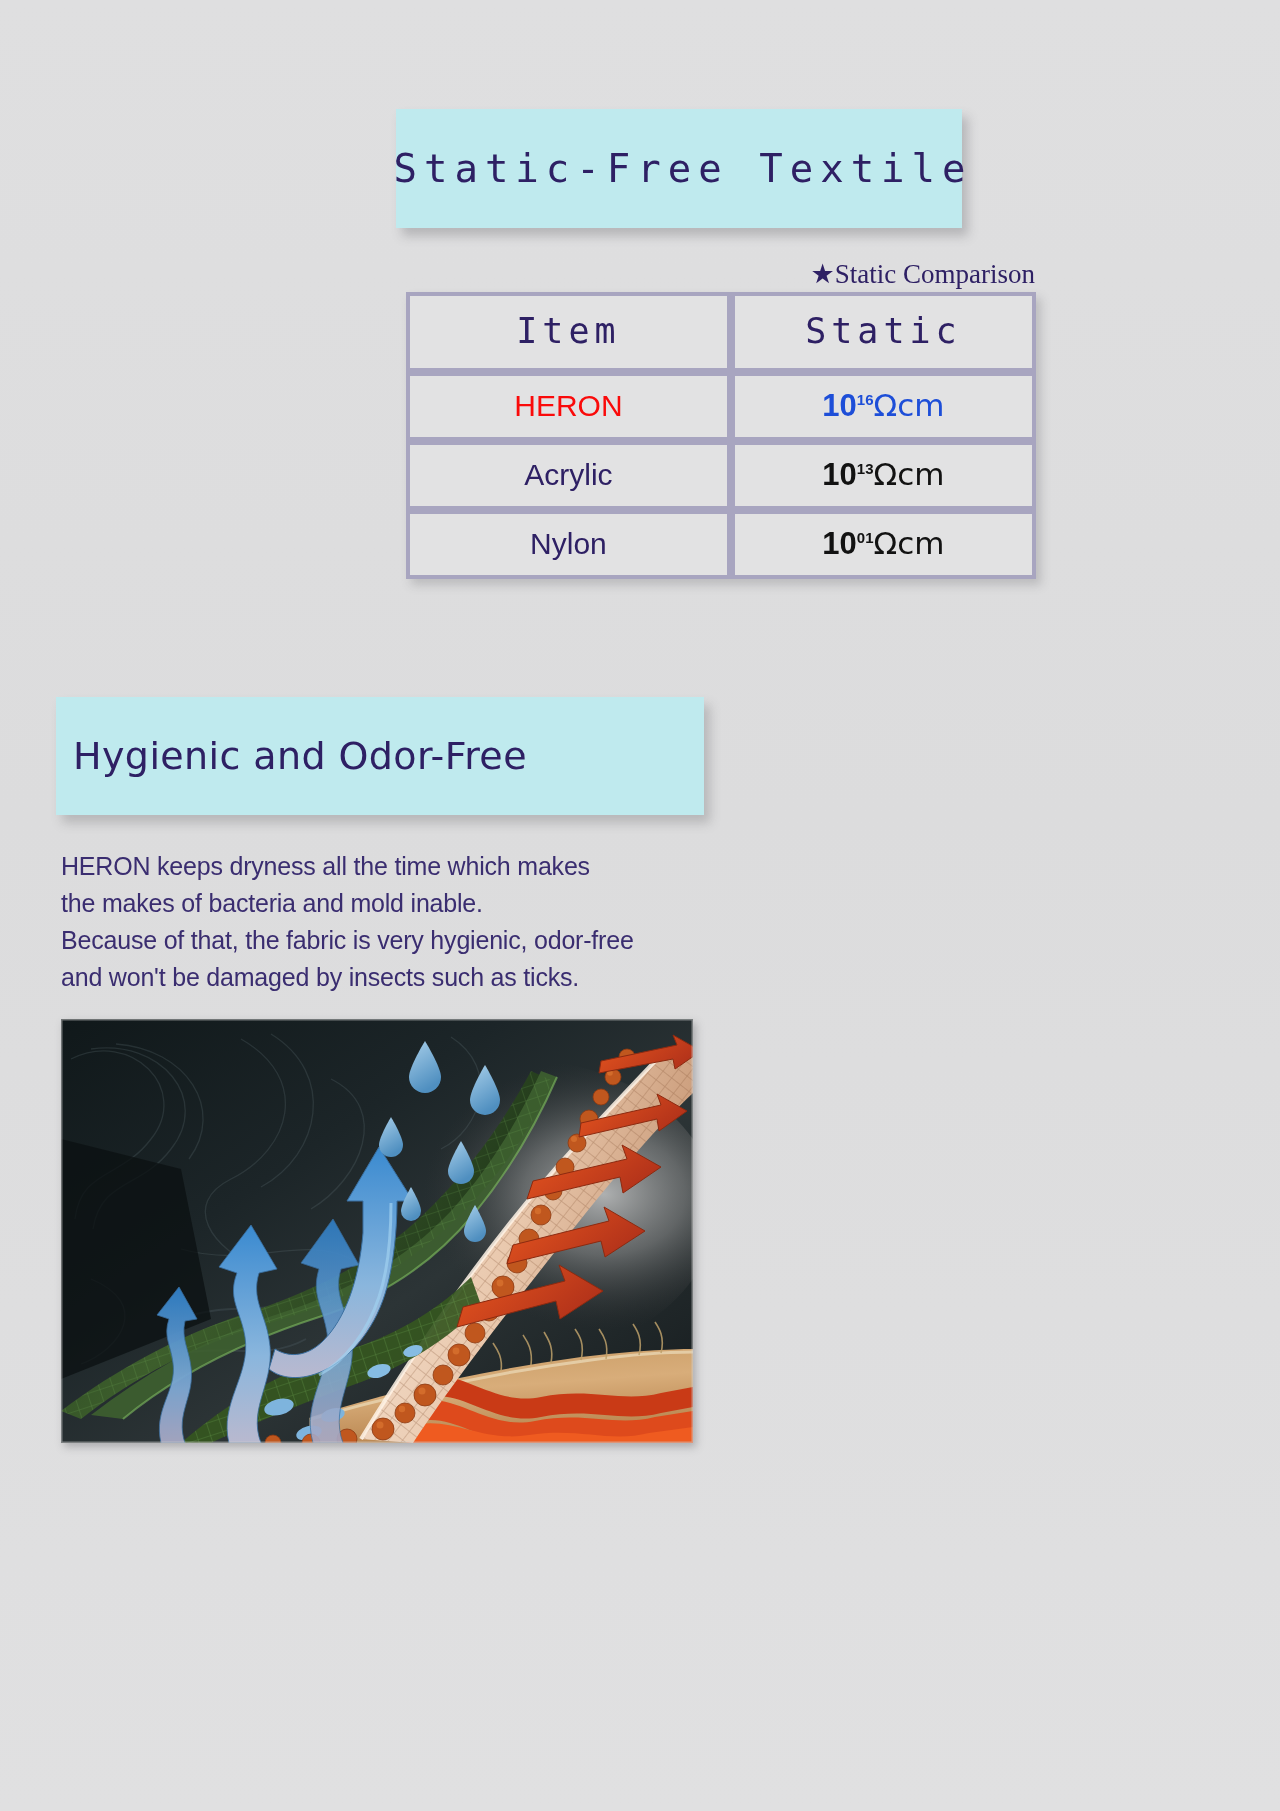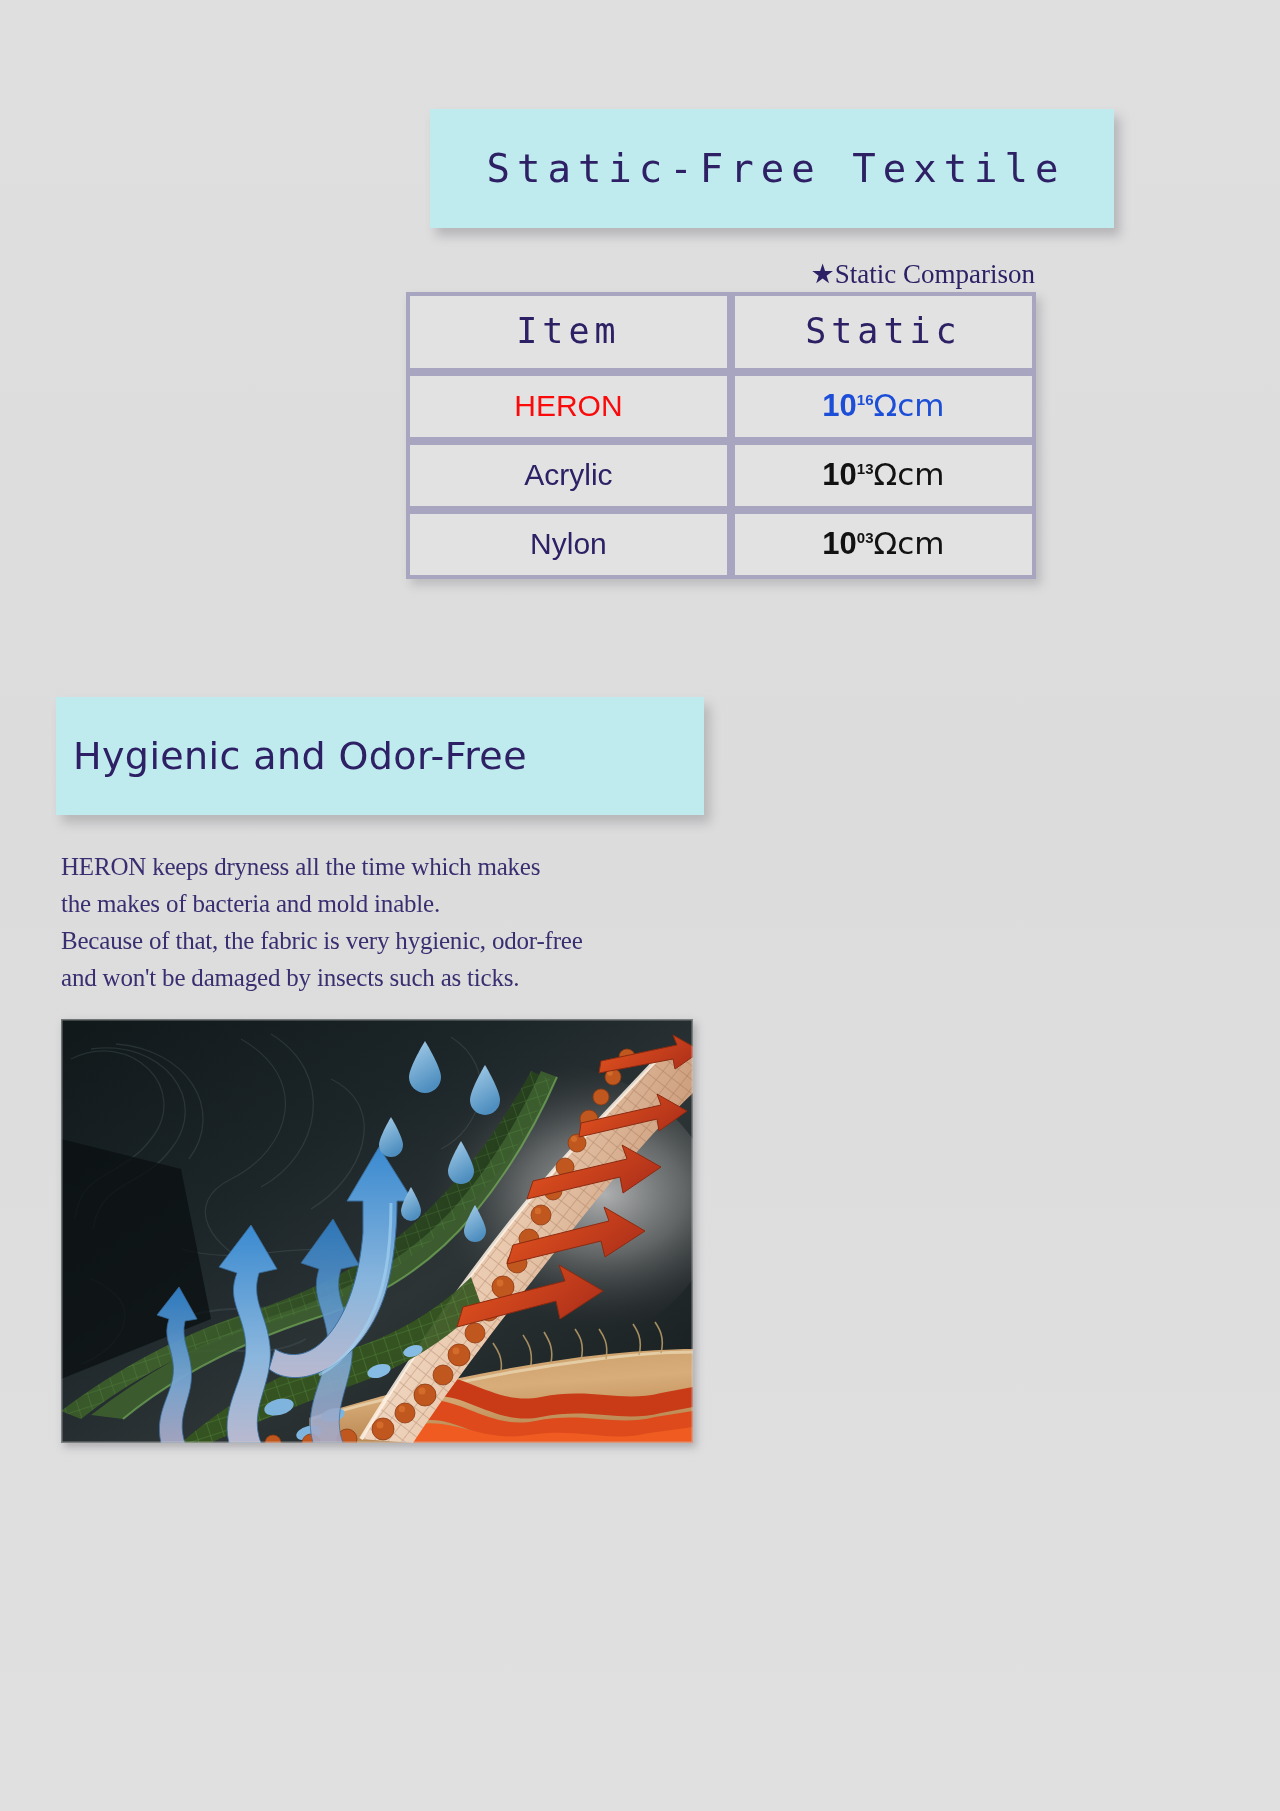--- a/index.html
+++ b/index.html
@@ -21,28 +21,27 @@
     width: 1280px;
     height: 1811px;
     background: linear-gradient(180deg, #dfdfe0 0%, #dcdcdd 45%, #e0e0e1 100%);
   }
 
   
   .banner-static {
     position: absolute;
     left: 396px;
     top: 109px;
-    width: 684px;
+    width: 566px;
     height: 119px;
     background: #bfeaee;
     box-shadow: 6px 8px 10px rgba(90,90,95,0.30);
     display: flex;
     align-items: center;
     justify-content: center;
-    margin-left: 34px;
   }
   .banner-static .txt {
     font-size: 39px;
     letter-spacing: 7px;
     color: #2e2064;
     font-family: "DejaVu Sans Mono", monospace;
     font-weight: 400;
     white-space: nowrap;
     padding-left: 8px;
   }
@@ -130,21 +129,21 @@
   }
 
   
   .body-copy {
     position: absolute;
     left: 61px;
     top: 848px;
     color: #3a2d70;
     font-size: 25px;
     line-height: 37px;
-    font-family: Liberation Serif, serif;
+    font-family: Liberation Sans, sans-serif;
     letter-spacing: -0.2px;
   }
   .body-copy p { margin: 0; white-space: nowrap; }
 
   
   .illus {
     position: absolute;
     left: 61px;
     top: 1019px;
     width: 632px;
@@ -184,21 +183,21 @@
       <tr>
         <td class="col-item">Acrylic</td>
         <td class="col-val">
           <span class="val"><span>10</span><sup>13</sup><span class="ohm">Ωcm</span></span>
         </td>
       </tr>
 
       <tr>
         <td class="col-item">Nylon</td>
         <td class="col-val">
-          <span class="val"><span>10</span><sup>03</sup><span class="ohm">Ωcm</span></span>
+          <span class="val"><span>10</span><sup>01</sup><span class="ohm">Ωcm</span></span>
         </td>
       </tr>
     </tbody>
   </table>
 
   <div class="banner-hyg">
     <div class="txt">Hygienic and Odor-Free</div>
   </div>
 
   <div class="body-copy">

